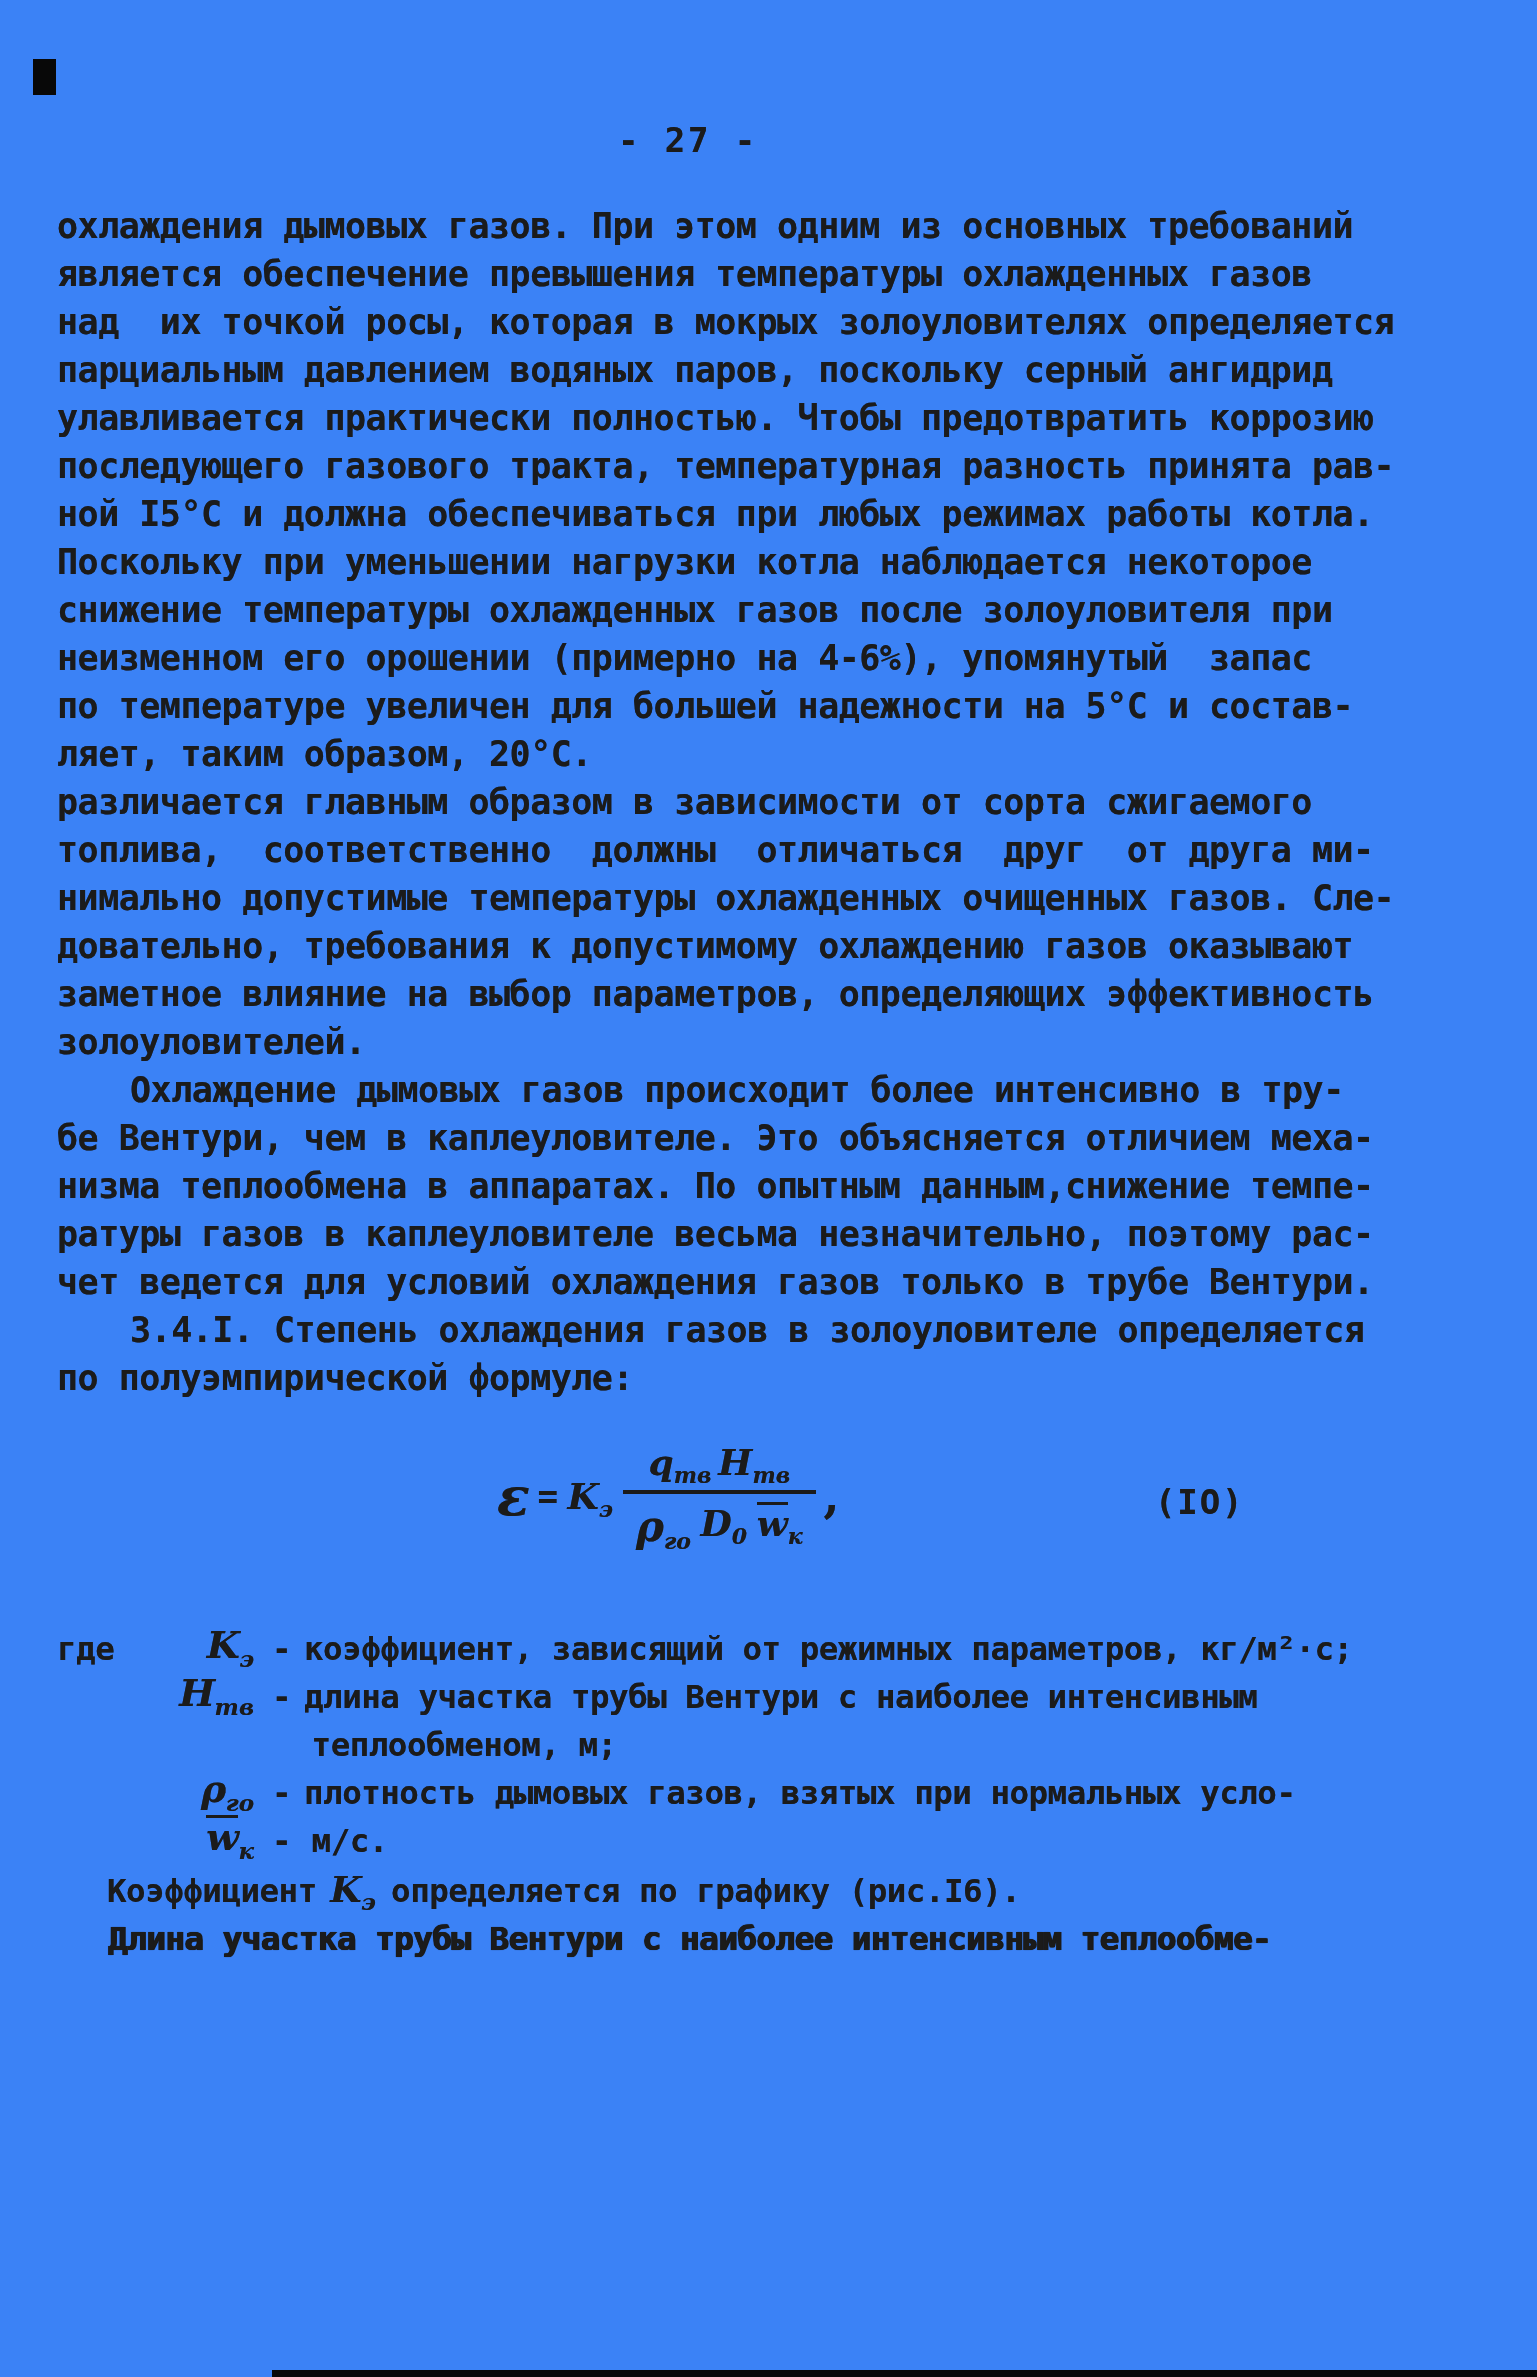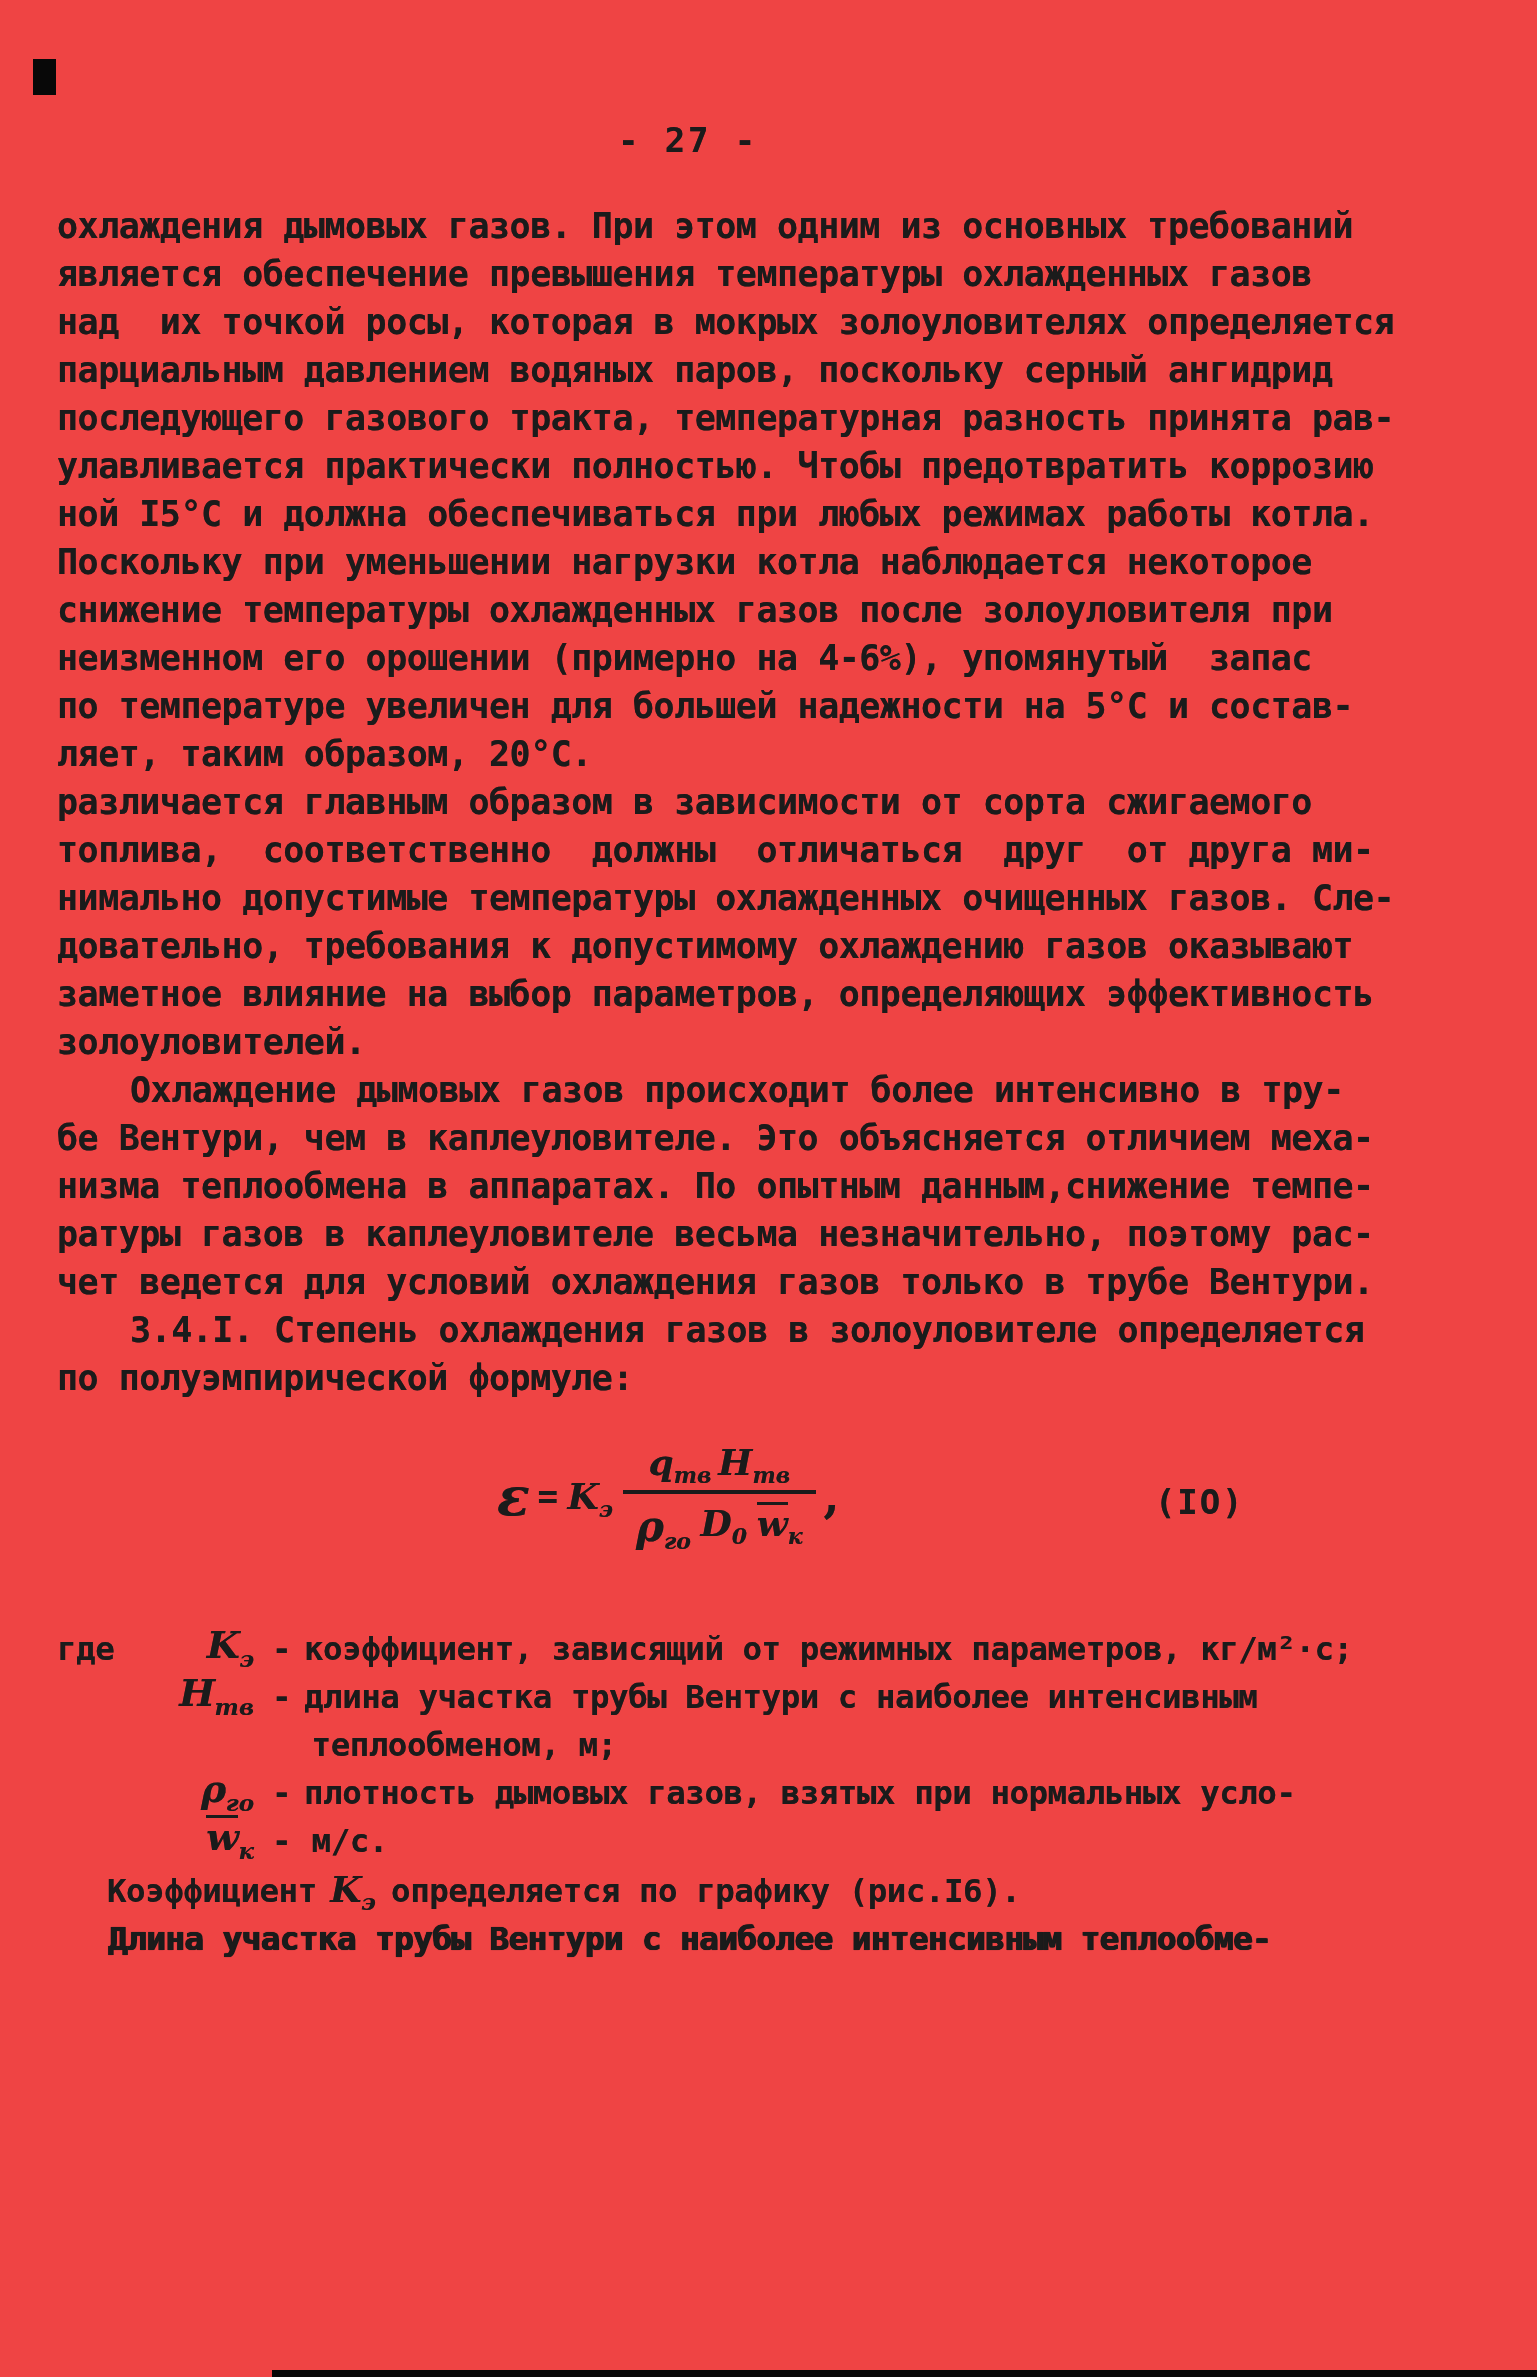--- a/index.html
+++ b/index.html
@@ -1,19 +1,19 @@
 <!DOCTYPE html>
 <html><head>
 <meta charset="utf-8">
 <style>
   html,body{margin:0;padding:0;background:#e8e8e8;}
   .page{
     position:relative;
     width:1537px;height:2377px;
-    background:#ef4444;
+    background:#3b82f6;
     overflow:hidden;
     font-family:"DejaVu Sans Mono",monospace;
     font-weight:bold;
     color:#1b1b1b;
     text-shadow:0 0 0.6px rgba(25,25,25,0.65);
   }
   .page-number{
     position:absolute;left:0;top:120px;width:1376px;
     text-align:center;font-size:34px;letter-spacing:2.9px;
   }
@@ -87,22 +87,22 @@
   <div class="artifact-bottom"></div>
 
   <div class="page-number">- 27 -</div>
 
   <div class="body-text">
       <div class="para">
         <div class="tline">охлаждения дымовых газов. При этом одним из основных требований</div>
         <div class="tline">является обеспечение превышения температуры охлажденных газов</div>
         <div class="tline">над  их точкой росы, которая в мокрых золоуловителях определяется</div>
         <div class="tline">парциальным давлением водяных паров, поскольку серный ангидрид</div>
+        <div class="tline">улавливается практически полностью. Чтобы предотвратить коррозию</div>
         <div class="tline">последующего газового тракта, температурная разность принята рав-</div>
-        <div class="tline">улавливается практически полностью. Чтобы предотвратить коррозию</div>
         <div class="tline">ной I5°С и должна обеспечиваться при любых режимах работы котла.</div>
         <div class="tline">Поскольку при уменьшении нагрузки котла наблюдается некоторое</div>
         <div class="tline">снижение температуры охлажденных газов после золоуловителя при</div>
         <div class="tline">неизменном его орошении (примерно на 4-6%), упомянутый  запас</div>
         <div class="tline">по температуре увеличен для большей надежности на 5°С и состав-</div>
         <div class="tline">ляет, таким образом, 20°С.</div>
       </div>
       <div class="para">
         <div class="tline">различается главным образом в зависимости от сорта сжигаемого</div>
         <div class="tline">топлива,  соответственно  должны  отличаться  друг  от друга ми-</div>

